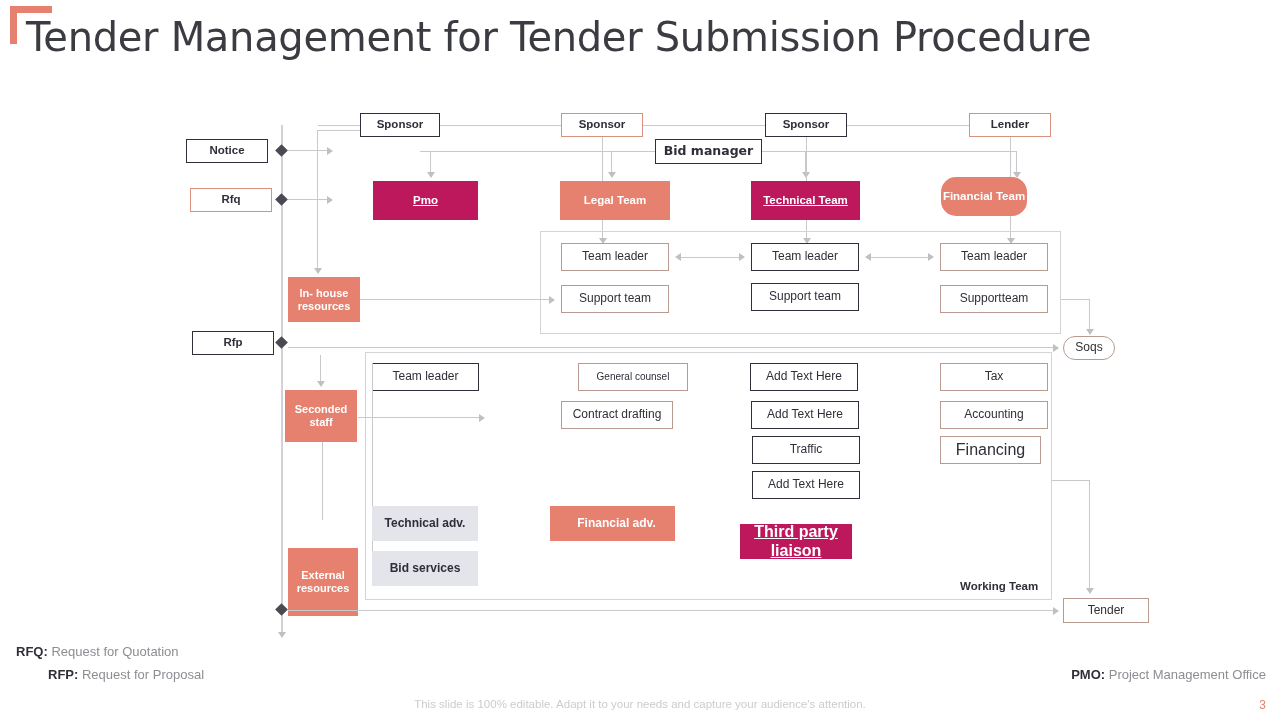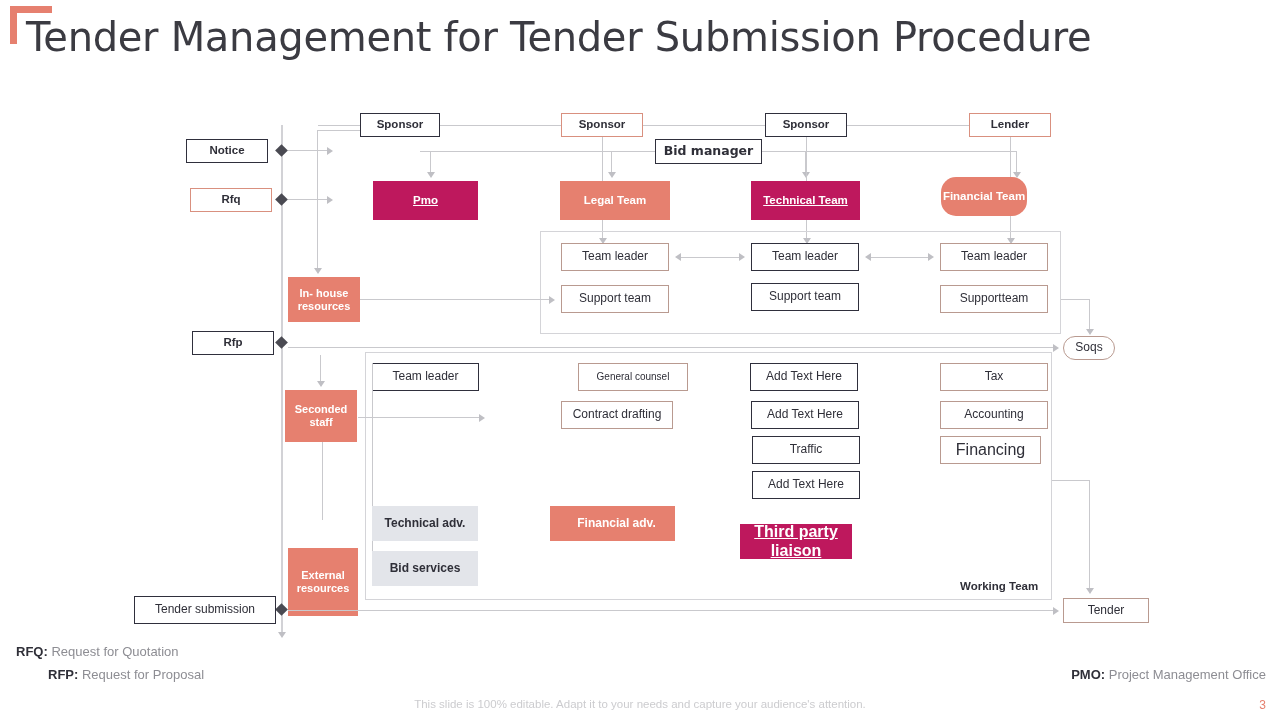--- a/index.html
+++ b/index.html
@@ -86,23 +86,20 @@
 
   <div class="box b-dark" style="left:186px; top:139px; width:82px; height:24px;">
     <span>Notice</span>
   </div>
   <div class="box b-salmon" style="left:190px; top:188px; width:82px; height:24px; font-weight:bold;">
     <span>Rfq</span>
   </div>
   <div class="box b-dark" style="left:192px; top:331px; width:82px; height:24px;">
     <span>Rfp</span>
   </div>
-  <div class="box b-dark" style="left:134px; top:596px; width:142px; height:28px; font-weight:normal; font-size:12px;">
-    <span>Tender submission</span>
-  </div>
 
   <div class="ln h" style="left:288px; top:150px; width:40px;"></div>
   <div class="arrow-r" style="left:327px; top:147px;"></div>
   <div class="ln h" style="left:288px; top:199px; width:40px;"></div>
   <div class="arrow-r" style="left:327px; top:196px;"></div>
 
   <div class="box f-salmon" style="left:288px; top:277px; width:72px; height:45px; font-size:11px;">
     <span>In- house resources</span>
   </div>
   <div class="box f-salmon" style="left:285px; top:390px; width:72px; height:52px; font-size:11px;">

